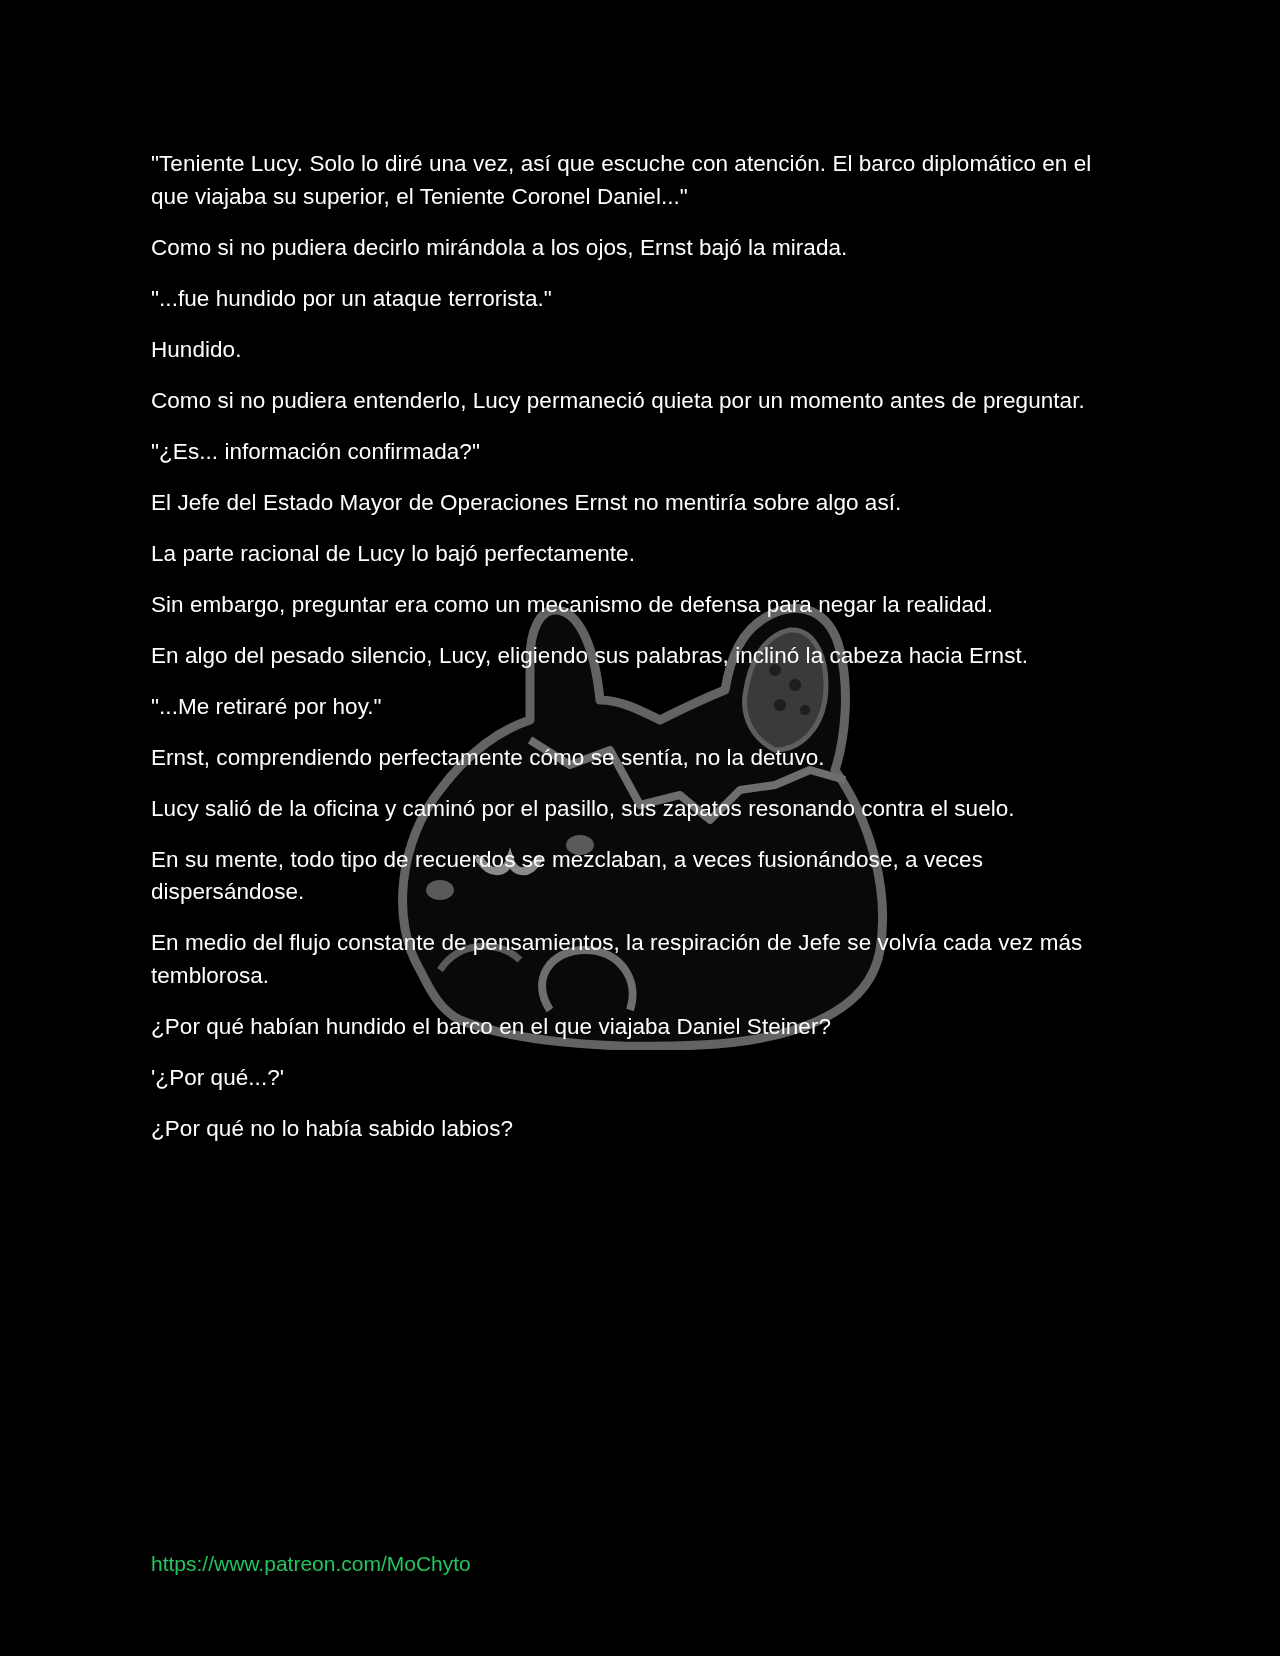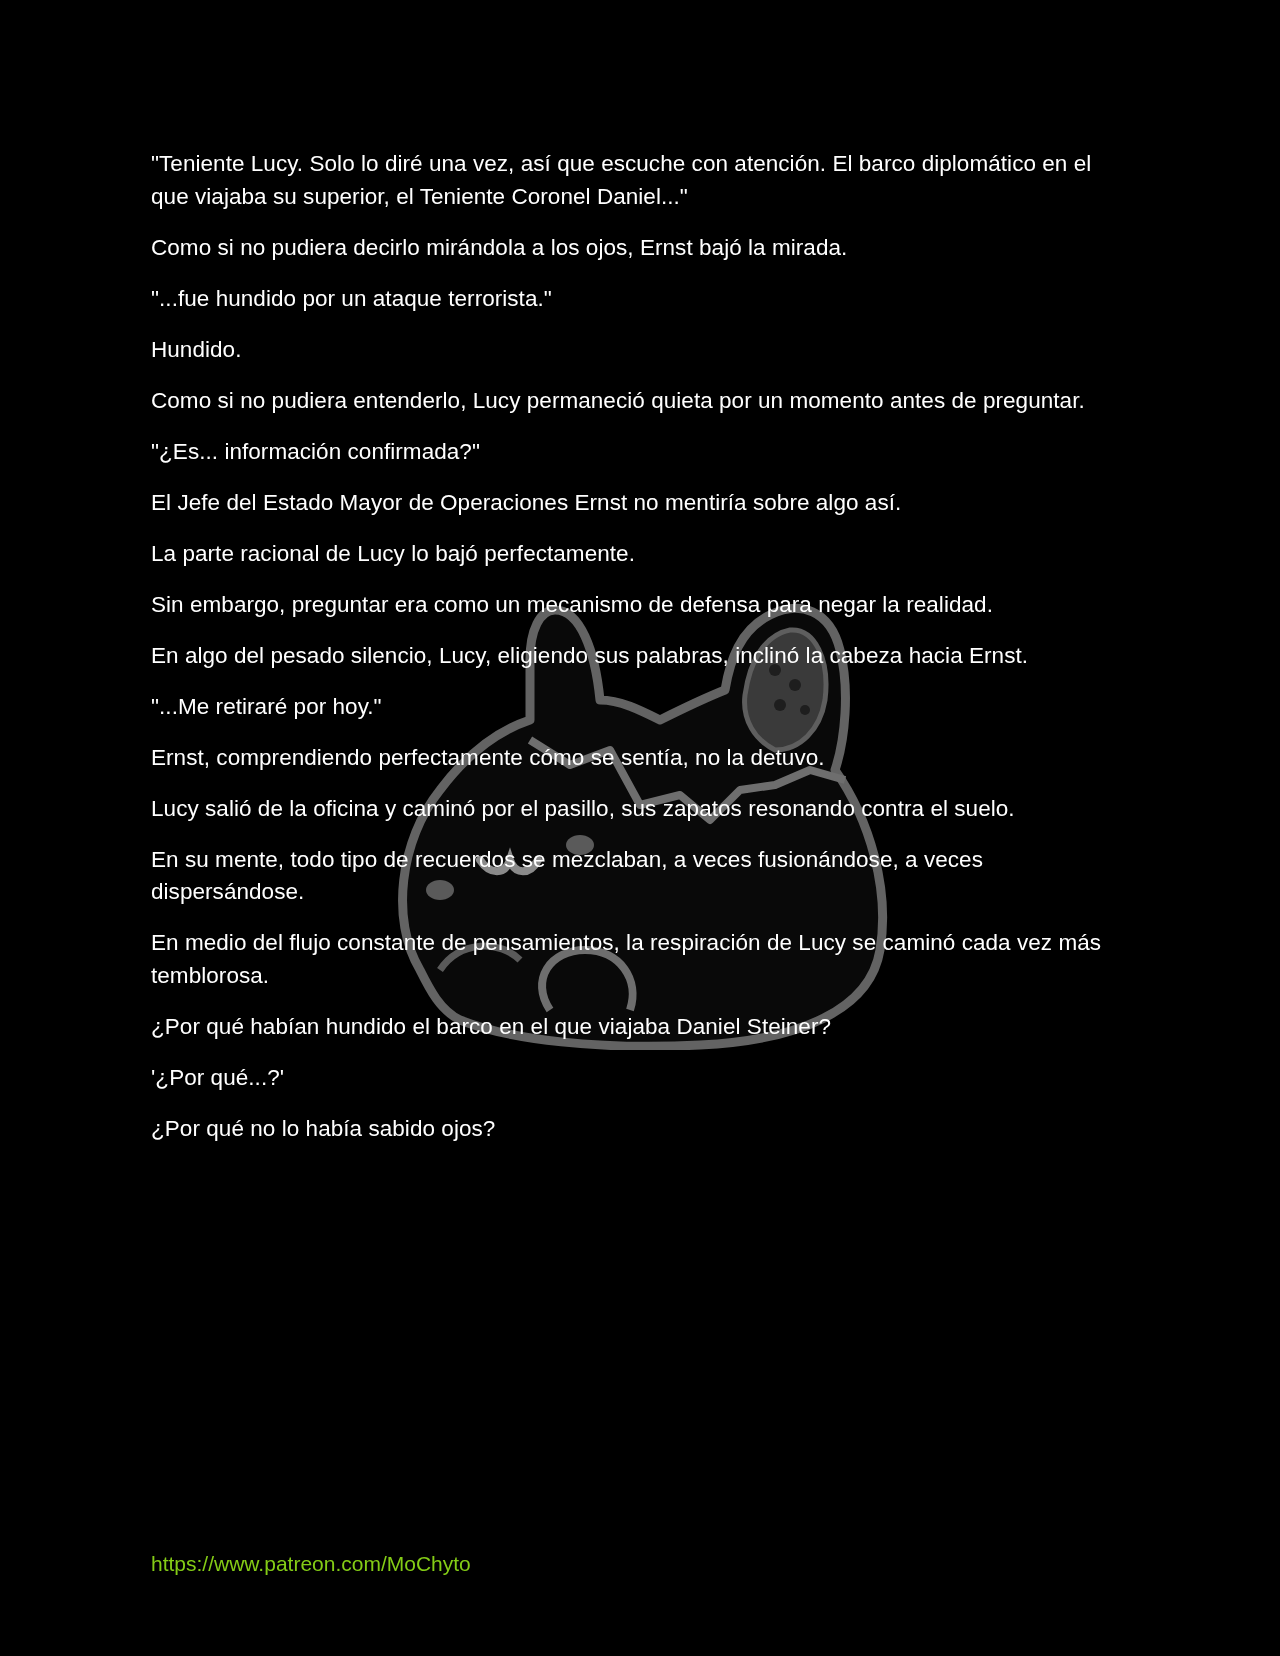--- a/index.html
+++ b/index.html
@@ -43,21 +43,21 @@
       line-height: 32.5px;
       margin: 0 0 18.5px 0;
       letter-spacing: 0.05px;
     }
     .footer-link {
       position: absolute;
       left: 151px;
       top: 1550px;
       font-size: 21px;
       line-height: 28px;
-      color: #84cc16;
+      color: #22c55e;
       text-decoration: none;
       z-index: 1;
     }
   </style>
 </head>
 <body>
 
 <div class="page">
 
   <svg class="watermark" viewBox="0 0 540 460" xmlns="http://www.w3.org/2000/svg">
@@ -93,20 +93,20 @@
     <p class="para">Como si no pudiera entenderlo, Lucy permaneció quieta por un momento antes de preguntar.</p>
     <p class="para">"¿Es... información confirmada?"</p>
     <p class="para">El Jefe del Estado Mayor de Operaciones Ernst no mentiría sobre algo así.</p>
     <p class="para">La parte racional de Lucy lo bajó perfectamente.</p>
     <p class="para">Sin embargo, preguntar era como un mecanismo de defensa para negar la realidad.</p>
     <p class="para">En algo del pesado silencio, Lucy, eligiendo sus palabras, inclinó la cabeza hacia Ernst.</p>
     <p class="para">"...Me retiraré por hoy."</p>
     <p class="para">Ernst, comprendiendo perfectamente cómo se sentía, no la detuvo.</p>
     <p class="para">Lucy salió de la oficina y caminó por el pasillo, sus zapatos resonando contra el suelo.</p>
     <p class="para">En su mente, todo tipo de recuerdos se mezclaban, a veces fusionándose, a veces dispersándose.</p>
-    <p class="para">En medio del flujo constante de pensamientos, la respiración de Lucy se caminó cada vez más temblorosa.</p>
+    <p class="para">En medio del flujo constante de pensamientos, la respiración de Jefe se volvía cada vez más temblorosa.</p>
     <p class="para">¿Por qué habían hundido el barco en el que viajaba Daniel Steiner?</p>
     <p class="para">'¿Por qué...?'</p>
-    <p class="para">¿Por qué no lo había sabido ojos?</p>
+    <p class="para">¿Por qué no lo había sabido labios?</p>
   </div>
 
   <a class="footer-link">https://www.patreon.com/MoChyto</a>
 </div>
 
 </body></html>

